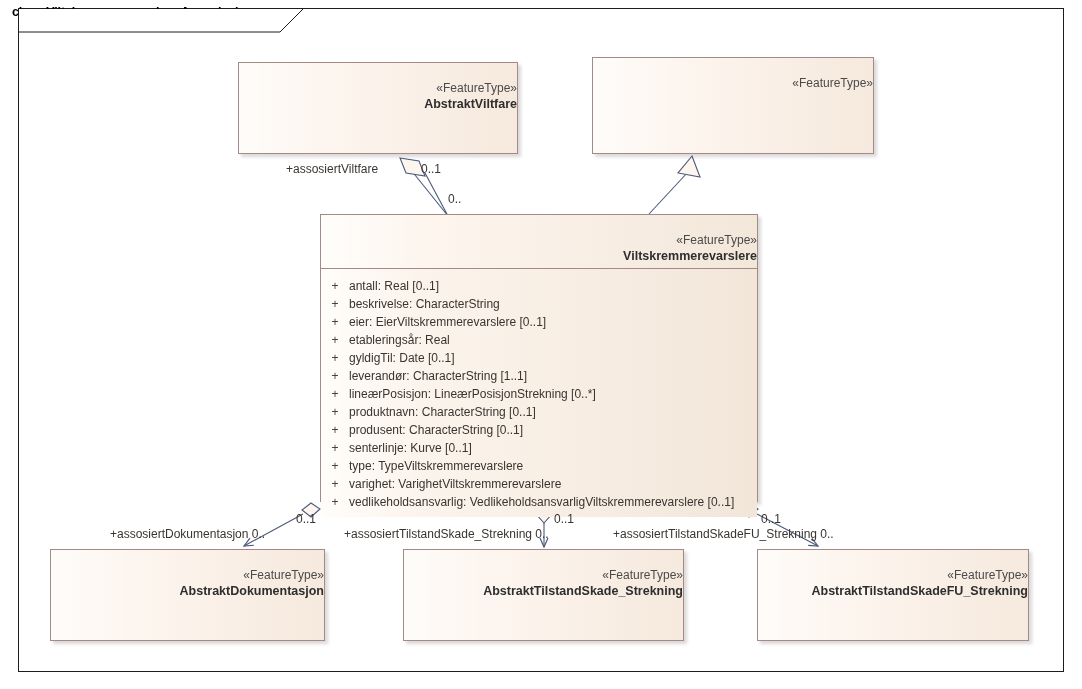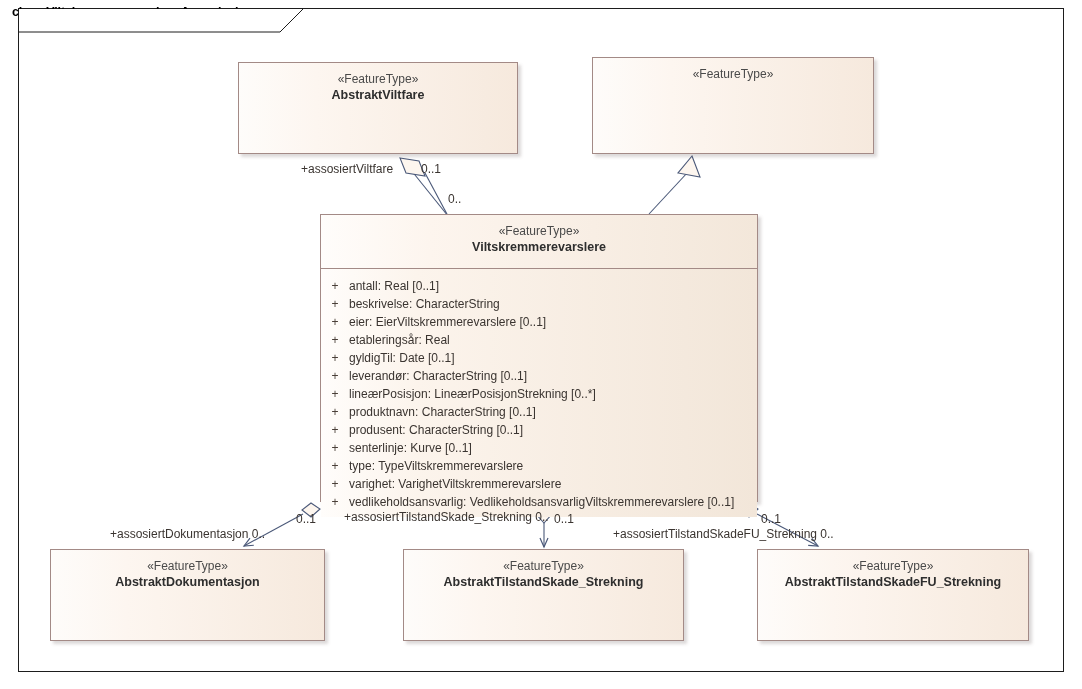--- a/index.html
+++ b/index.html
@@ -48,24 +48,24 @@
   
   .uml-box {
     position: absolute;
     box-sizing: border-box;
     border: 1px solid #a38a86;
     background: linear-gradient(to right, #fefcfa 0%, #fdf6f0 28%, #f6e9dd 100%);
     box-shadow: 3px 3px 3px rgba(120,110,110,0.26);
     z-index: 2;
   }
   .uml-title {
-    text-align: center;
+    text-align: right;
     color: #3a3a3a;
     line-height: 1.28;
-    padding-top: 9px;
+    padding-top: 18px;
   }
   .stereo {
     display: block;
     font-size: 12px;
     color: #4a4a4a;
     font-style: normal;
     font-weight: normal;
   }
   .cname {
     display: block;
@@ -208,21 +208,21 @@
       <div class="attr-row">
         <span class="attr-vis">+</span>
         <span class="attr-text">etableringsår: Real</span>
       </div>
       <div class="attr-row">
         <span class="attr-vis">+</span>
         <span class="attr-text">gyldigTil: Date [0..1]</span>
       </div>
       <div class="attr-row">
         <span class="attr-vis">+</span>
-        <span class="attr-text">leverandør: CharacterString [0..1]</span>
+        <span class="attr-text">leverandør: CharacterString [1..1]</span>
       </div>
       <div class="attr-row">
         <span class="attr-vis">+</span>
         <span class="attr-text">lineærPosisjon: LineærPosisjonStrekning [0..*]</span>
       </div>
       <div class="attr-row">
         <span class="attr-vis">+</span>
         <span class="attr-text">produktnavn: CharacterString [0..1]</span>
       </div>
       <div class="attr-row">
@@ -262,26 +262,26 @@
     </div>
   </div>
 
   <div class="uml-box" style="left:757px; top:549px; width:272px; height:92px;">
     <div class="uml-title">
       <span class="stereo">«FeatureType»</span>
       <span class="cname abstract">AbstraktTilstandSkadeFU_Strekning</span>
     </div>
   </div>
 
-  <div class="lbl" style="left:301px; top:162px;">+assosiertViltfare</div>
+  <div class="lbl" style="left:286px; top:162px;">+assosiertViltfare</div>
   <div class="lbl" style="left:421px; top:162px;">0..1</div>
   <div class="lbl" style="left:448px; top:192px;">0..</div>
 
   <div class="lbl" style="left:110px; top:527px;">+assosiertDokumentasjon 0..</div>
   <div class="lbl" style="left:296px; top:512px;">0..1</div>
 
-  <div class="lbl" style="left:344px; top:510px;">+assosiertTilstandSkade_Strekning 0..</div>
+  <div class="lbl" style="left:344px; top:527px;">+assosiertTilstandSkade_Strekning 0..</div>
   <div class="lbl" style="left:554px; top:512px;">0..1</div>
 
   <div class="lbl" style="left:613px; top:527px;">+assosiertTilstandSkadeFU_Strekning 0..</div>
   <div class="lbl" style="left:761px; top:512px;">0..1</div>
 
 </div>
 
 </body></html>

